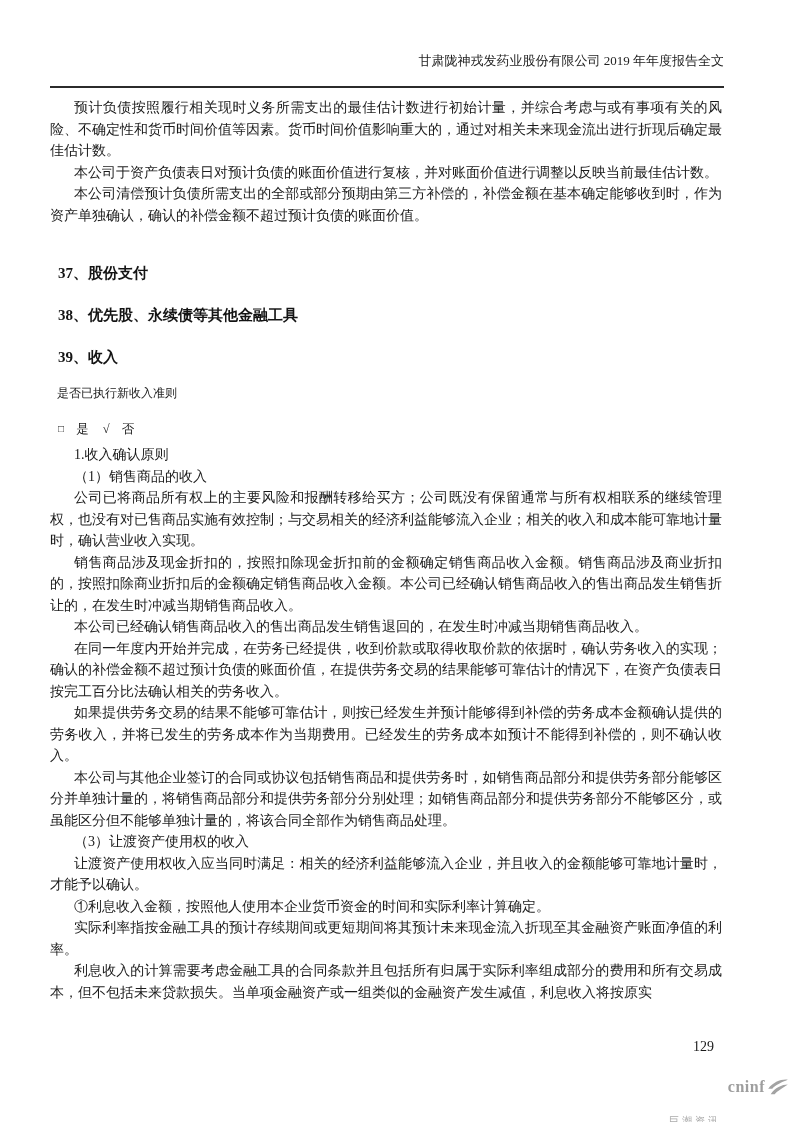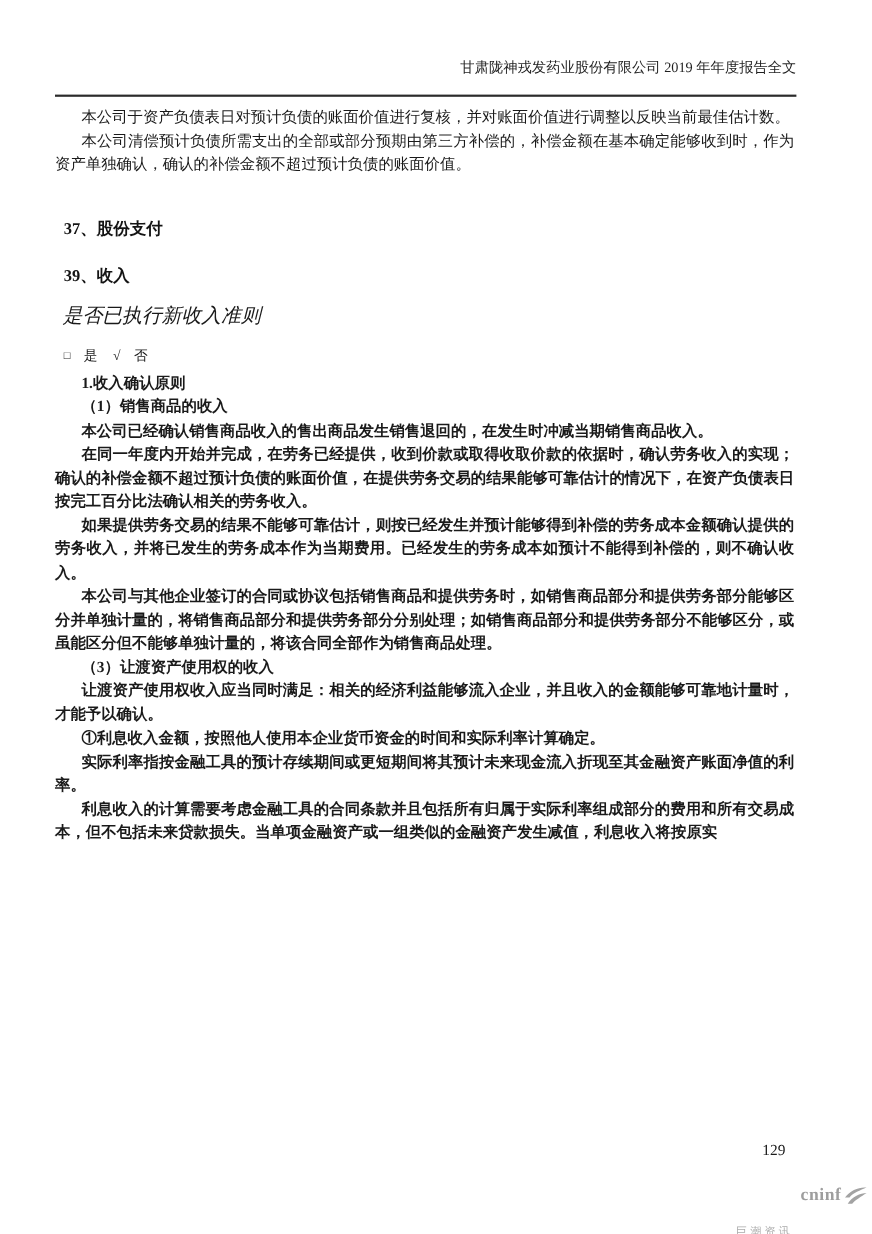--- a/index.html
+++ b/index.html
@@ -32,31 +32,31 @@
     text-indent:24px;
   }
   .sec-h{
     margin:22px 0 0 0;padding-left:8px;
     font-size:15px;line-height:20px;font-weight:bold;
     color:#141414;
   }
   .sec-h-first{margin-top:37px;}
   .question{
     margin:18px 0 16px 7px;
-    font-size:18px;line-height:16px;font-style:italic;
+    font-size:12px;line-height:16px;
   }
   .checkline{
     margin:20px 0 0 8px;
     font-size:12.5px;line-height:16px;
     letter-spacing:1px;
   }
   .checkline .box{font-size:10px;vertical-align:1px;margin-right:7px;}
   .checkline .lbl{margin-right:9px;}
   .checkline .chk{margin-right:7px;}
-  .body-block{margin-top:7px;font-weight:bold;}
+  .body-block{margin-top:7px;}
   .pageno{
     position:absolute;top:1039px;right:79px;
     font-size:14px;color:#1a1a1a;
   }
   .cninfo{
     position:absolute;right:4px;top:1078px;width:120px;
     text-align:left;
     font-family:Liberation Serif, serif;
     color:#a3a3a3;
     line-height:1;
@@ -71,38 +71,42 @@
 <body>
 
 <div class="page">
 
   <div class="header">
     <span>甘肃陇神戎发药业股份有限公司 2019 年年度报告全文</span>
   </div>
 
   <div class="doc">
 
+    <p class="para">预计负债按照履行相关现时义务所需支出的最佳估计数进行初始计量，并综合考虑与或有事项有关的风险、不确定性和货币时间价值等因素。货币时间价值影响重大的，通过对相关未来现金流出进行折现后确定最佳估计数。</p>
     <p class="para">本公司于资产负债表日对预计负债的账面价值进行复核，并对账面价值进行调整以反映当前最佳估计数。</p>
     <p class="para">本公司清偿预计负债所需支出的全部或部分预期由第三方补偿的，补偿金额在基本确定能够收到时，作为资产单独确认，确认的补偿金额不超过预计负债的账面价值。</p>
 
     <h2 class="sec-h sec-h-first">37、股份支付</h2>
+    <h2 class="sec-h">38、优先股、永续债等其他金融工具</h2>
     <h2 class="sec-h">39、收入</h2>
 
     <p class="question">是否已执行新收入准则</p>
 
     <p class="checkline">
       <span class="box">□</span>
       <span class="lbl">是</span>
       <span class="chk">√</span>
       <span class="lbl">否</span>
     </p>
 
     <div class="body-block">
       <p class="para">1.收入确认原则</p>
       <p class="para">（1）销售商品的收入</p>
+      <p class="para">公司已将商品所有权上的主要风险和报酬转移给买方；公司既没有保留通常与所有权相联系的继续管理权，也没有对已售商品实施有效控制；与交易相关的经济利益能够流入企业；相关的收入和成本能可靠地计量时，确认营业收入实现。</p>
+      <p class="para">销售商品涉及现金折扣的，按照扣除现金折扣前的金额确定销售商品收入金额。销售商品涉及商业折扣的，按照扣除商业折扣后的金额确定销售商品收入金额。本公司已经确认销售商品收入的售出商品发生销售折让的，在发生时冲减当期销售商品收入。</p>
       <p class="para">本公司已经确认销售商品收入的售出商品发生销售退回的，在发生时冲减当期销售商品收入。</p>
       <p class="para">在同一年度内开始并完成，在劳务已经提供，收到价款或取得收取价款的依据时，确认劳务收入的实现；确认的补偿金额不超过预计负债的账面价值，在提供劳务交易的结果能够可靠估计的情况下，在资产负债表日按完工百分比法确认相关的劳务收入。</p>
       <p class="para">如果提供劳务交易的结果不能够可靠估计，则按已经发生并预计能够得到补偿的劳务成本金额确认提供的劳务收入，并将已发生的劳务成本作为当期费用。已经发生的劳务成本如预计不能得到补偿的，则不确认收入。</p>
       <p class="para">本公司与其他企业签订的合同或协议包括销售商品和提供劳务时，如销售商品部分和提供劳务部分能够区分并单独计量的，将销售商品部分和提供劳务部分分别处理；如销售商品部分和提供劳务部分不能够区分，或虽能区分但不能够单独计量的，将该合同全部作为销售商品处理。</p>
       <p class="para">（3）让渡资产使用权的收入</p>
       <p class="para">让渡资产使用权收入应当同时满足：相关的经济利益能够流入企业，并且收入的金额能够可靠地计量时，才能予以确认。</p>
       <p class="para">①利息收入金额，按照他人使用本企业货币资金的时间和实际利率计算确定。</p>
       <p class="para">实际利率指按金融工具的预计存续期间或更短期间将其预计未来现金流入折现至其金融资产账面净值的利率。</p>
       <p class="para">利息收入的计算需要考虑金融工具的合同条款并且包括所有归属于实际利率组成部分的费用和所有交易成本，但不包括未来贷款损失。当单项金融资产或一组类似的金融资产发生减值，利息收入将按原实</p>
     </div>

